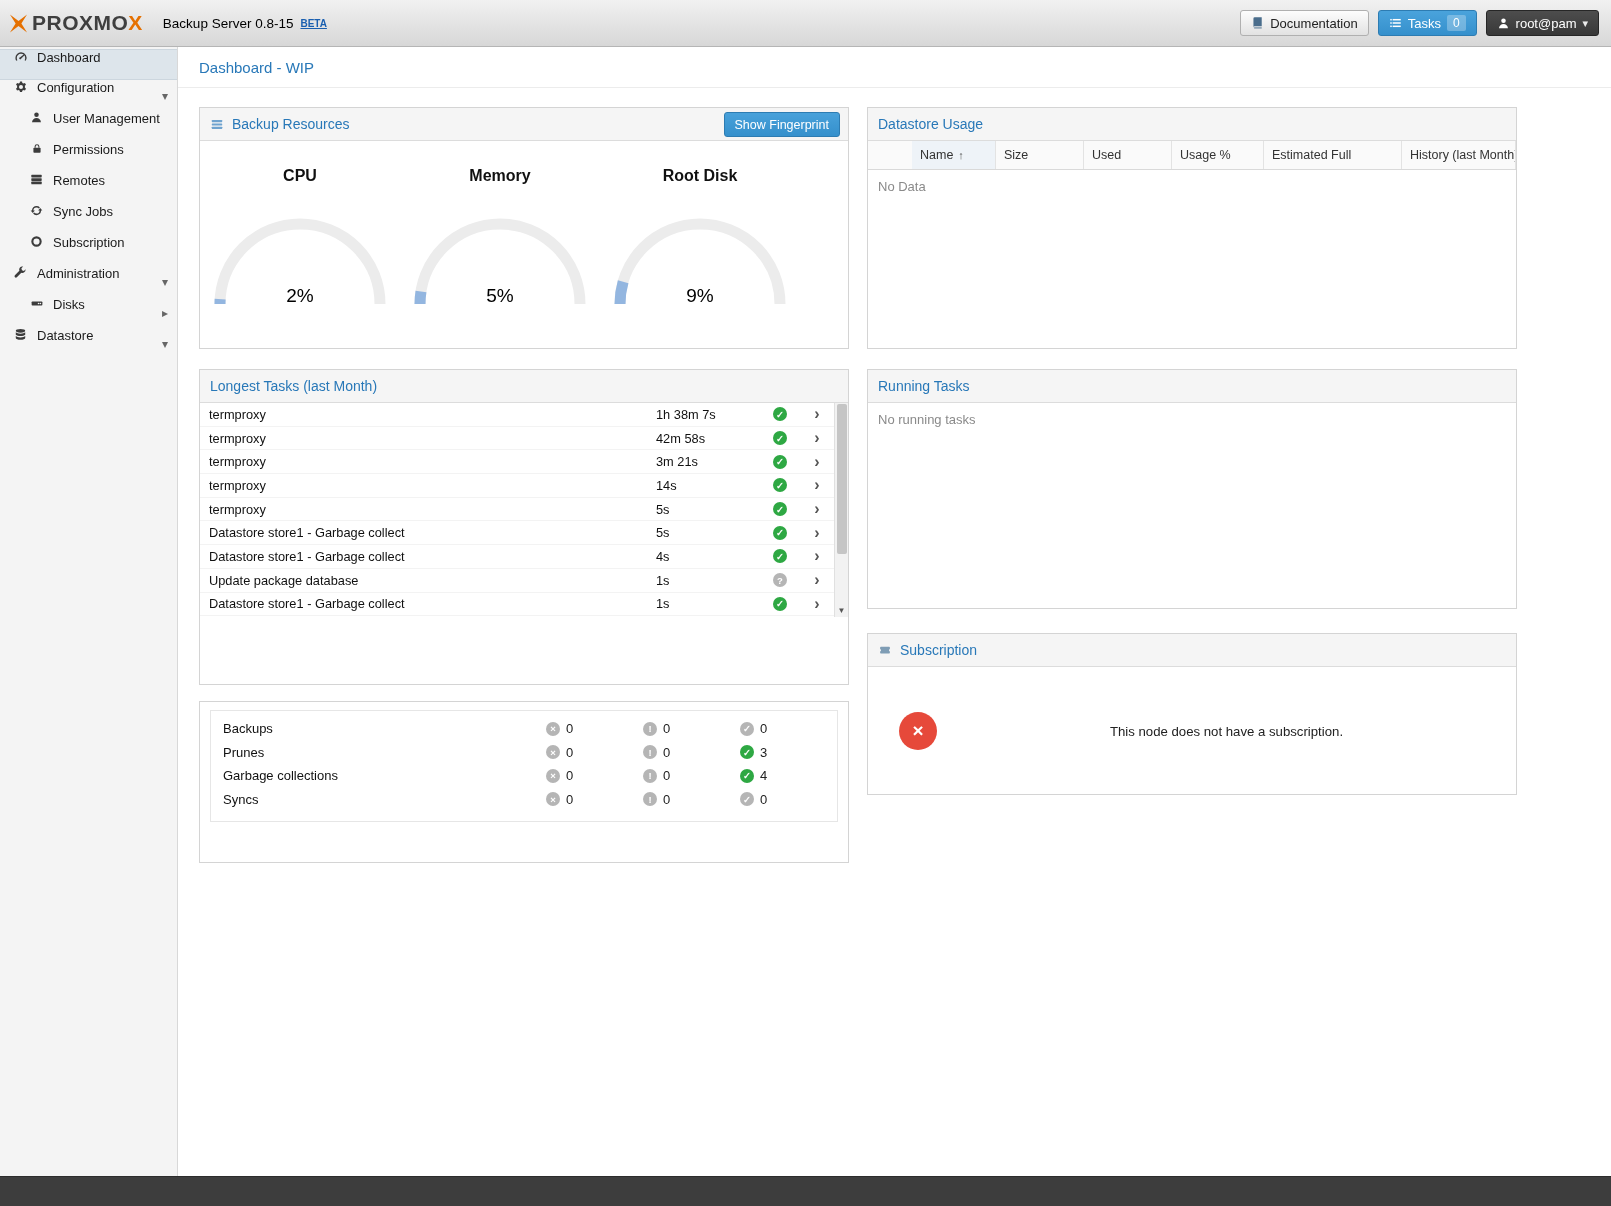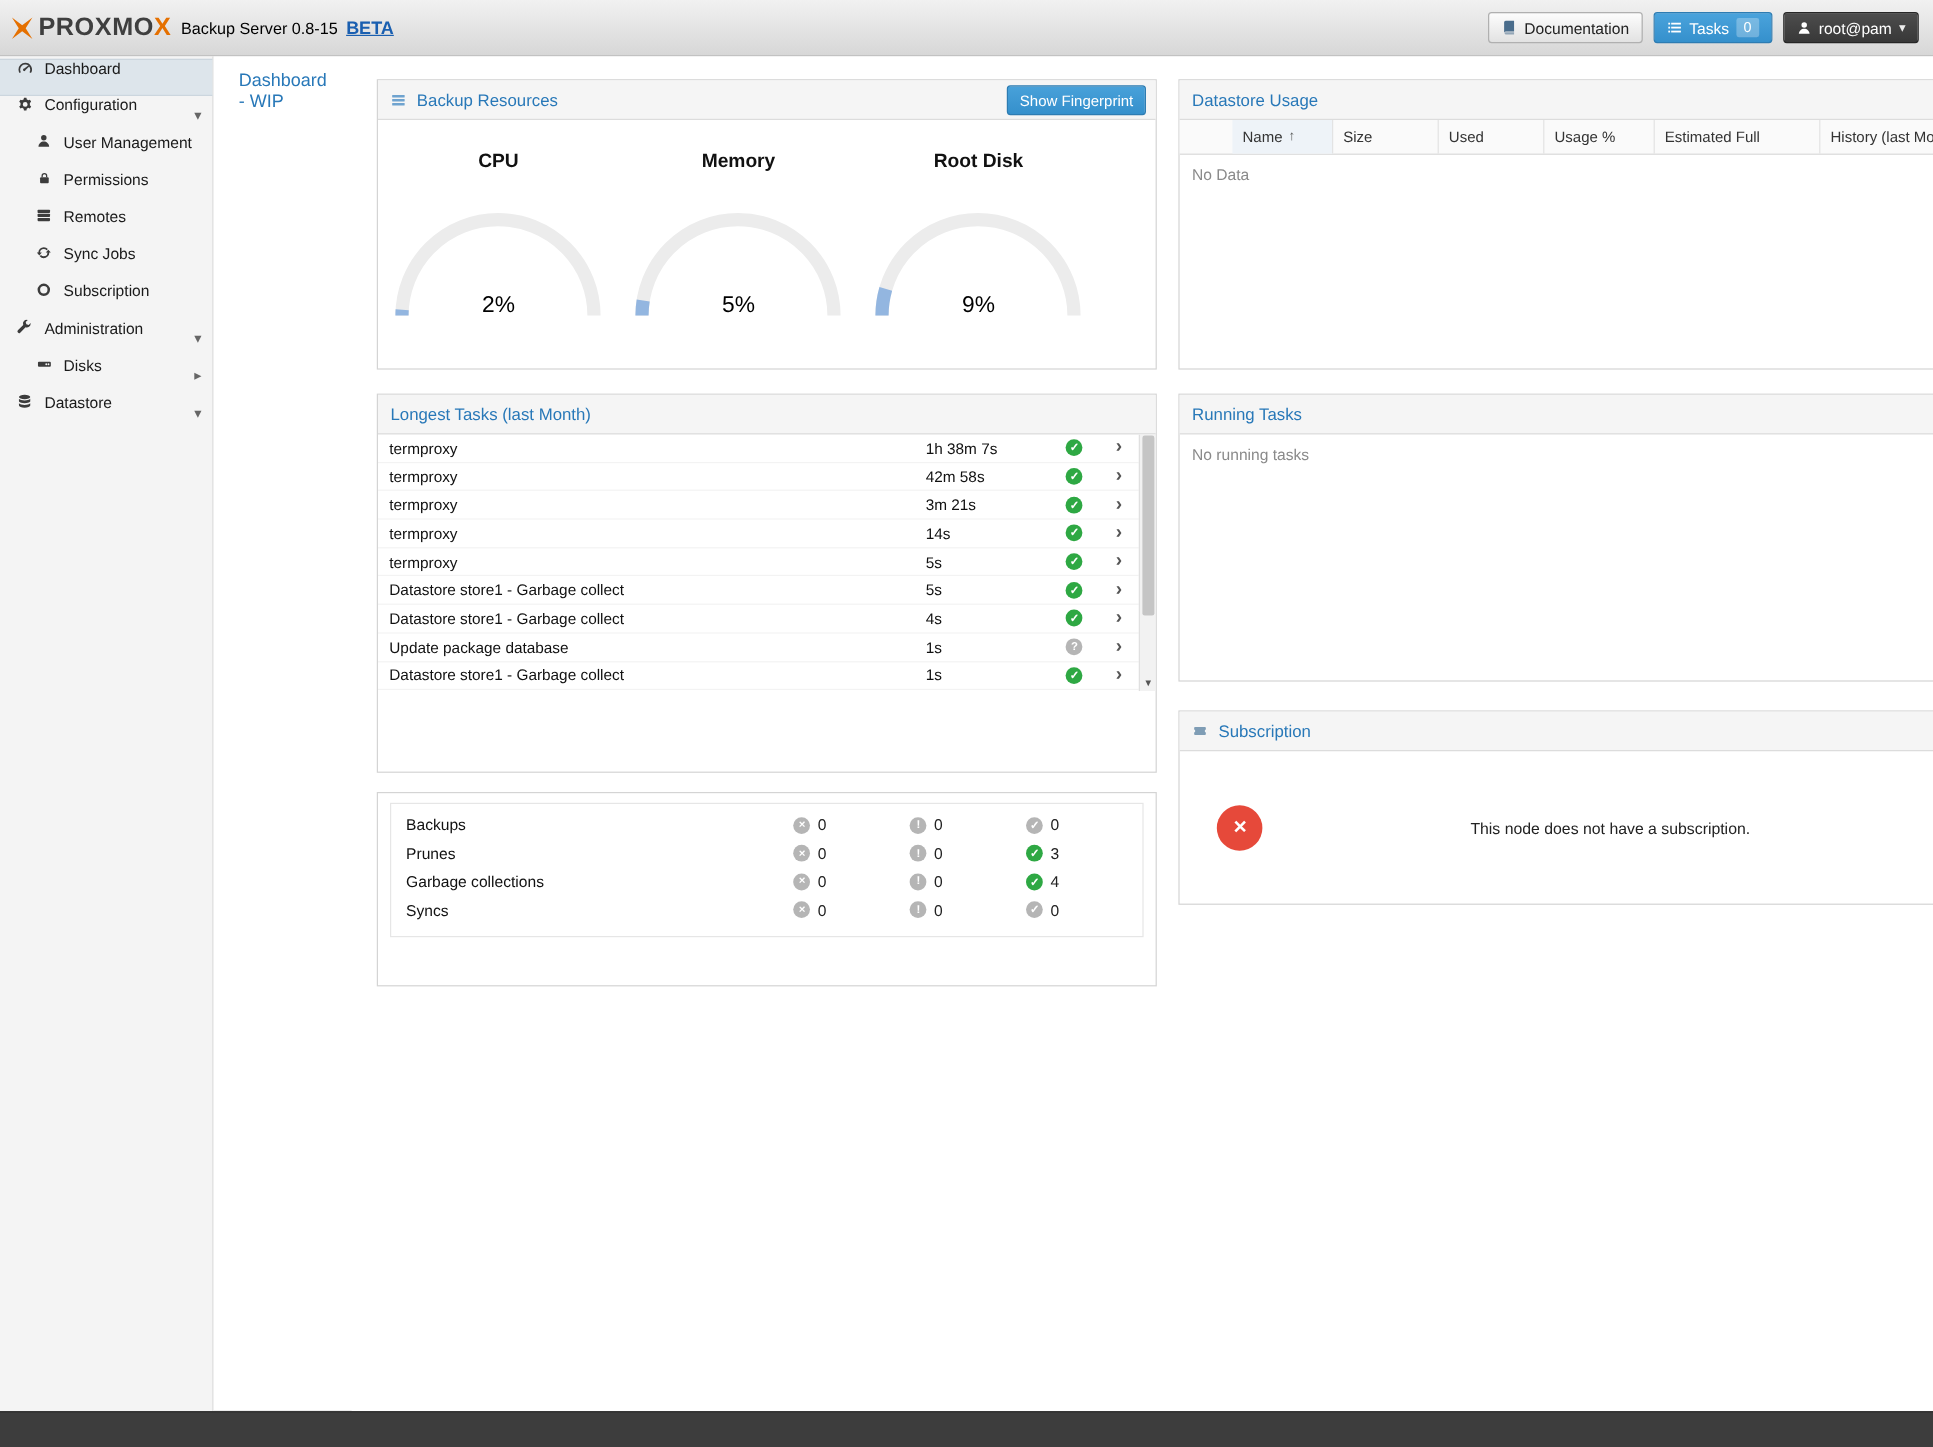--- a/index.html
+++ b/index.html
@@ -2,43 +2,43 @@
 <html><head>
 <meta charset="utf-8">
 <style>
 *{box-sizing:border-box}
 html,body{margin:0;padding:0}
 body{width:1611px;height:1206px;font-family:"Liberation Sans",sans-serif;font-size:13px;color:#222;background:#fff;overflow:hidden}
 .app{display:flex;flex-direction:column;height:100%}
 
 
 .topbar{height:47px;flex:0 0 auto;display:flex;align-items:center;background:linear-gradient(#f1f1f1,#d7d7d7);border-bottom:1px solid #b5b5b5;padding:0 12px 0 8px}
-.logo{display:flex;align-items:center;margin-right:4px;cursor:pointer}
+.logo{display:flex;align-items:center;margin-right:16px;cursor:pointer}
 .logo-text{font-weight:bold;font-size:21px;letter-spacing:.5px;margin-left:3px}
 .logo-text .lp{color:#3f3f3f}
 .logo-text .ls{color:#e57000}
 .product{font-size:13.5px;color:#000;margin-left:4px}
-.beta{color:#1a5fb0;font-weight:bold;font-size:15px;margin-left:7px;text-decoration:underline;cursor:pointer}
+.beta{color:#1a5fb0;font-weight:bold;font-size:10px;margin-left:7px;text-decoration:underline;cursor:pointer}
 .top-spacer{flex:1}
 .tb-btn{display:inline-flex;align-items:center;gap:6px;height:26px;padding:0 10px;border-radius:3px;font-size:13px;border:1px solid #b0b0b0;background:linear-gradient(#fdfdfd,#e2e2e2);color:#222;margin-left:9px;cursor:pointer;white-space:nowrap}
 .tb-btn.blue{background:linear-gradient(#4aa3dc,#3590cc);border-color:#2d7cb2;color:#fff}
 .tb-btn.dark{background:linear-gradient(#4d4d4d,#383838);border-color:#262626;color:#fff}
 .badge{background:rgba(255,255,255,.28);border-radius:2px;padding:1px 6px;font-size:12px}
 .caret{font-size:11px;opacity:.9}
 
 
 .main{flex:1;display:flex;min-height:0}
 .sidebar{width:178px;flex:0 0 auto;background:#f4f4f4;border-right:1px solid #d8d8d8;padding-top:2px}
 .side-item{position:relative;height:31px;display:flex;gap:8px;padding-left:12px;cursor:pointer;color:#1a1a1a;font-size:13px}
 .side-item.lvl1{padding-left:28px}
 .side-item.selected{background:#dde5eb;border-top:1px solid #ccd6de;border-bottom:1px solid #ccd6de}
 .side-item .icon{width:17px;display:inline-flex;justify-content:center;color:#3c3c3c;flex:0 0 auto}
 .expander{position:absolute;right:9px;top:0;bottom:0;display:flex;align-items:center;color:#666;font-size:12px}
 
-.content{flex:1;min-width:0;background:#fff;display:flex;flex-direction:row}
+.content{flex:1;min-width:0;background:#fff;display:flex;flex-direction:column}
 .content-head{padding:12px 21px 11px;font-size:15px;color:#2878b8;border-bottom:1px solid #ececec}
 .panels{display:flex;gap:18px;padding:19px 21px;align-items:flex-start}
 .col{width:650px;flex:0 0 auto;display:flex;flex-direction:column}
 
 
 .panel{border:1px solid #d4d4d4;background:#fff}
 .panel-head{height:33px;display:flex;align-items:center;gap:8px;padding:0 10px;background:#f5f5f5;border-bottom:1px solid #dcdcdc;position:relative}
 .panel-title{color:#2878b8;font-size:14px}
 .head-icon{display:inline-flex;align-items:center}
 .head-icon.chart{color:#6fa3cf}

